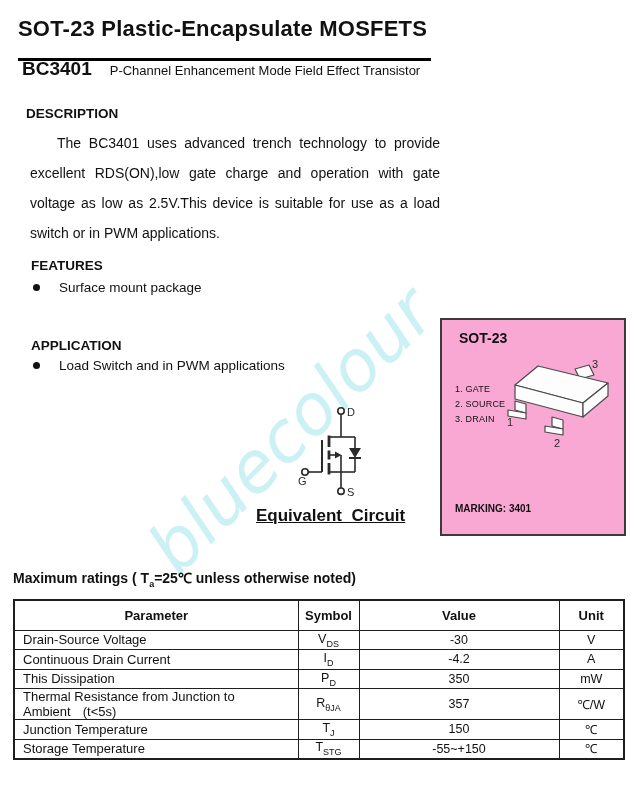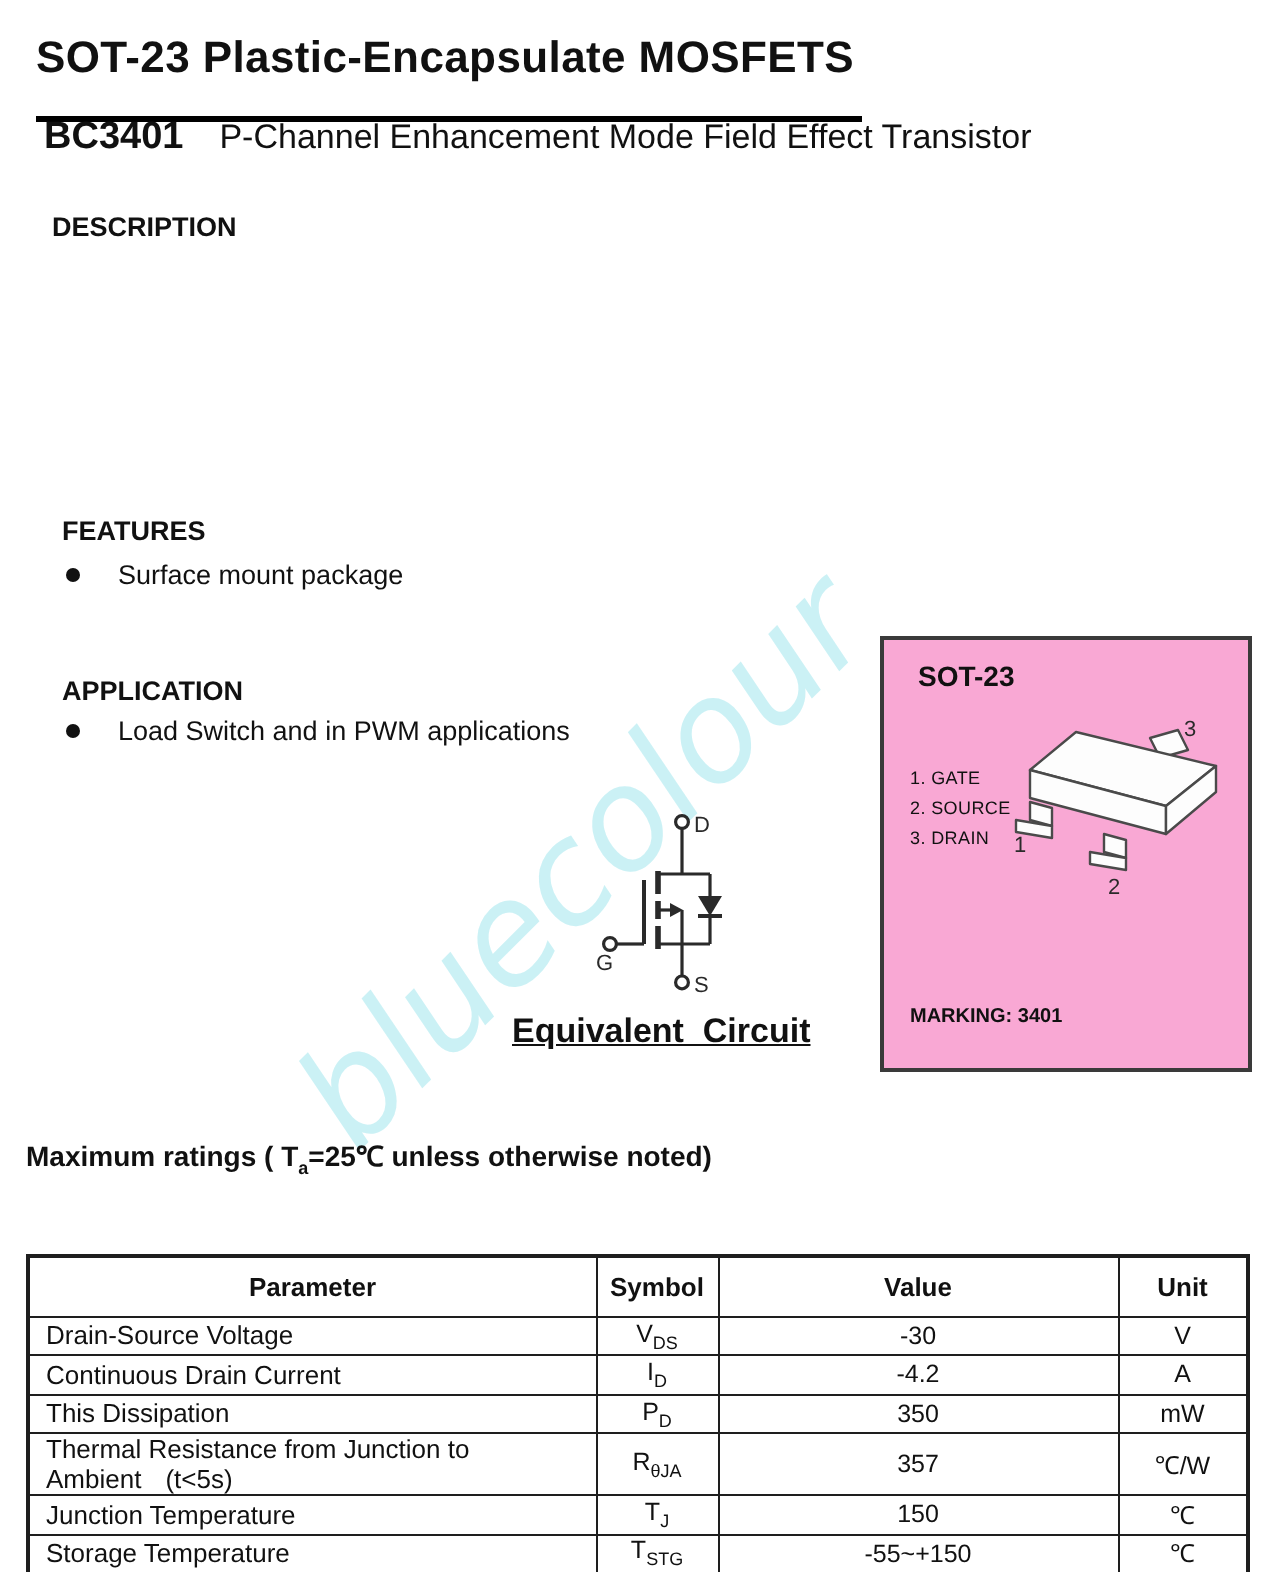--- a/index.html
+++ b/index.html
@@ -15,21 +15,21 @@
     font-size:70px; color:#bfeef3; opacity:.8; white-space:nowrap; z-index:0;
   }
   .content { position:absolute; inset:0; z-index:1; }
   .doc-title {
     position:absolute; left:18px; top:16px; display:inline-block;
     font-size:22px; font-weight:bold; letter-spacing:.2px;
     border-bottom:3px solid #000; padding:0 4px 16px 0;
   }
   .part-line { position:absolute; left:22px; top:58px; display:flex; align-items:baseline; }
   .part-number { font-size:19px; font-weight:bold; }
-  .part-desc { font-size:17px; margin-left:18px; }
+  .part-desc { font-size:13px; margin-left:18px; }
   .sec-heading { position:absolute; font-size:13.5px; font-weight:bold; }
   .desc-body {
     position:absolute; left:30px; top:128px; width:410px;
     font-size:14px; line-height:30px; text-align:justify; text-indent:27px;
   }
   .bullet-list { position:absolute; list-style:none; }
   .bullet-list li { display:flex; align-items:center; height:21px; font-size:13.5px; }
   .dot {
     width:7px; height:7px; border-radius:50%; background:#111;
     margin-right:19px; flex:0 0 auto;
@@ -45,21 +45,21 @@
   }
   .pkg-title { position:absolute; left:17px; top:10px; font-size:14px; font-weight:bold; }
   .pin-list { position:absolute; left:13px; top:62px; list-style:none; }
   .pin-list li { font-size:9px; line-height:15px; letter-spacing:.2px; }
   .pkg-svg { position:absolute; left:53px; top:36px; }
   .marking { position:absolute; left:13px; top:183px; font-size:10px; font-weight:bold; }
   .ratings-heading { position:absolute; left:13px; top:568px; font-size:14px; font-weight:bold; }
   .ratings-heading sub { font-size:9px; }
   .ratings-table {
     position:absolute; left:13px; top:599px; width:610px;
-    border-collapse:collapse; border:2px solid #1e1e1e; table-layout:fixed;margin-top:28px;
+    border-collapse:collapse; border:2px solid #1e1e1e; table-layout:fixed;
   }
   .ratings-table th, .ratings-table td {
     border:1.5px solid #1e1e1e; font-size:12.5px; text-align:center; padding:0;
   }
   .ratings-table th { height:30px; font-size:13px; font-weight:bold; }
   .ratings-table td { height:19.5px; }
   .ratings-table td.param { text-align:left; padding-left:8px; font-size:13px; }
   .ratings-table .note { margin-left:12px; }
   .ratings-table sub { font-size:9px; }
   .col-param{width:284px;} .col-sym{width:61px;} .col-val{width:200px;} .col-unit{width:65px;}
@@ -75,20 +75,21 @@
   <div class="content">
 
     <h1 class="doc-title">SOT-23 Plastic-Encapsulate MOSFETS</h1>
 
     <div class="part-line">
       <span class="part-number">BC3401</span>
       <span class="part-desc">P-Channel Enhancement Mode Field Effect Transistor</span>
     </div>
 
     <h2 class="sec-heading" style="left:26px; top:106px;">DESCRIPTION</h2>
+    <p class="desc-body">The BC3401 uses advanced trench technology to provide excellent RDS(ON),low gate charge and operation with gate voltage as low as 2.5V.This device is suitable for use as a load switch or in PWM applications.</p>
 
     <h2 class="sec-heading" style="left:31px; top:258px;">FEATURES</h2>
     <ul class="bullet-list" style="left:33px; top:277px;">
       <li>
         <span class="dot"></span>
         <span>Surface mount package</span>
       </li>
     </ul>
 
     <h2 class="sec-heading" style="left:31px; top:338px;">APPLICATION</h2>

